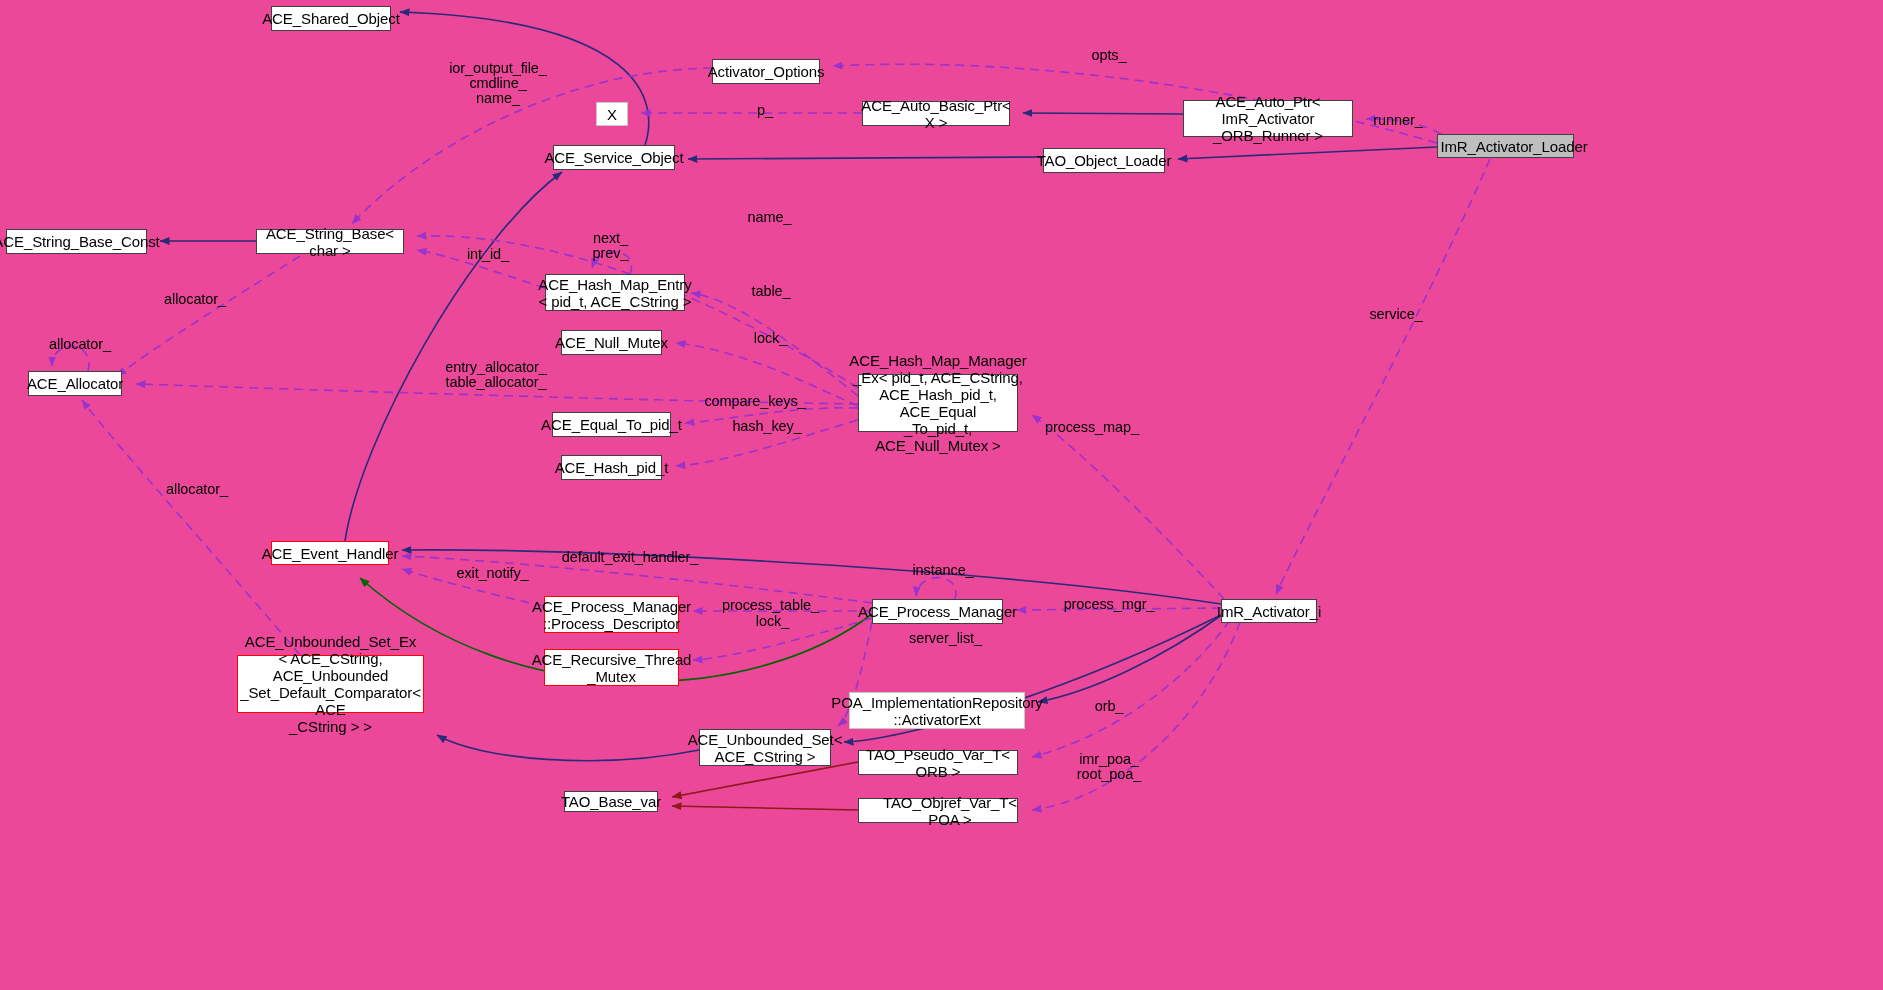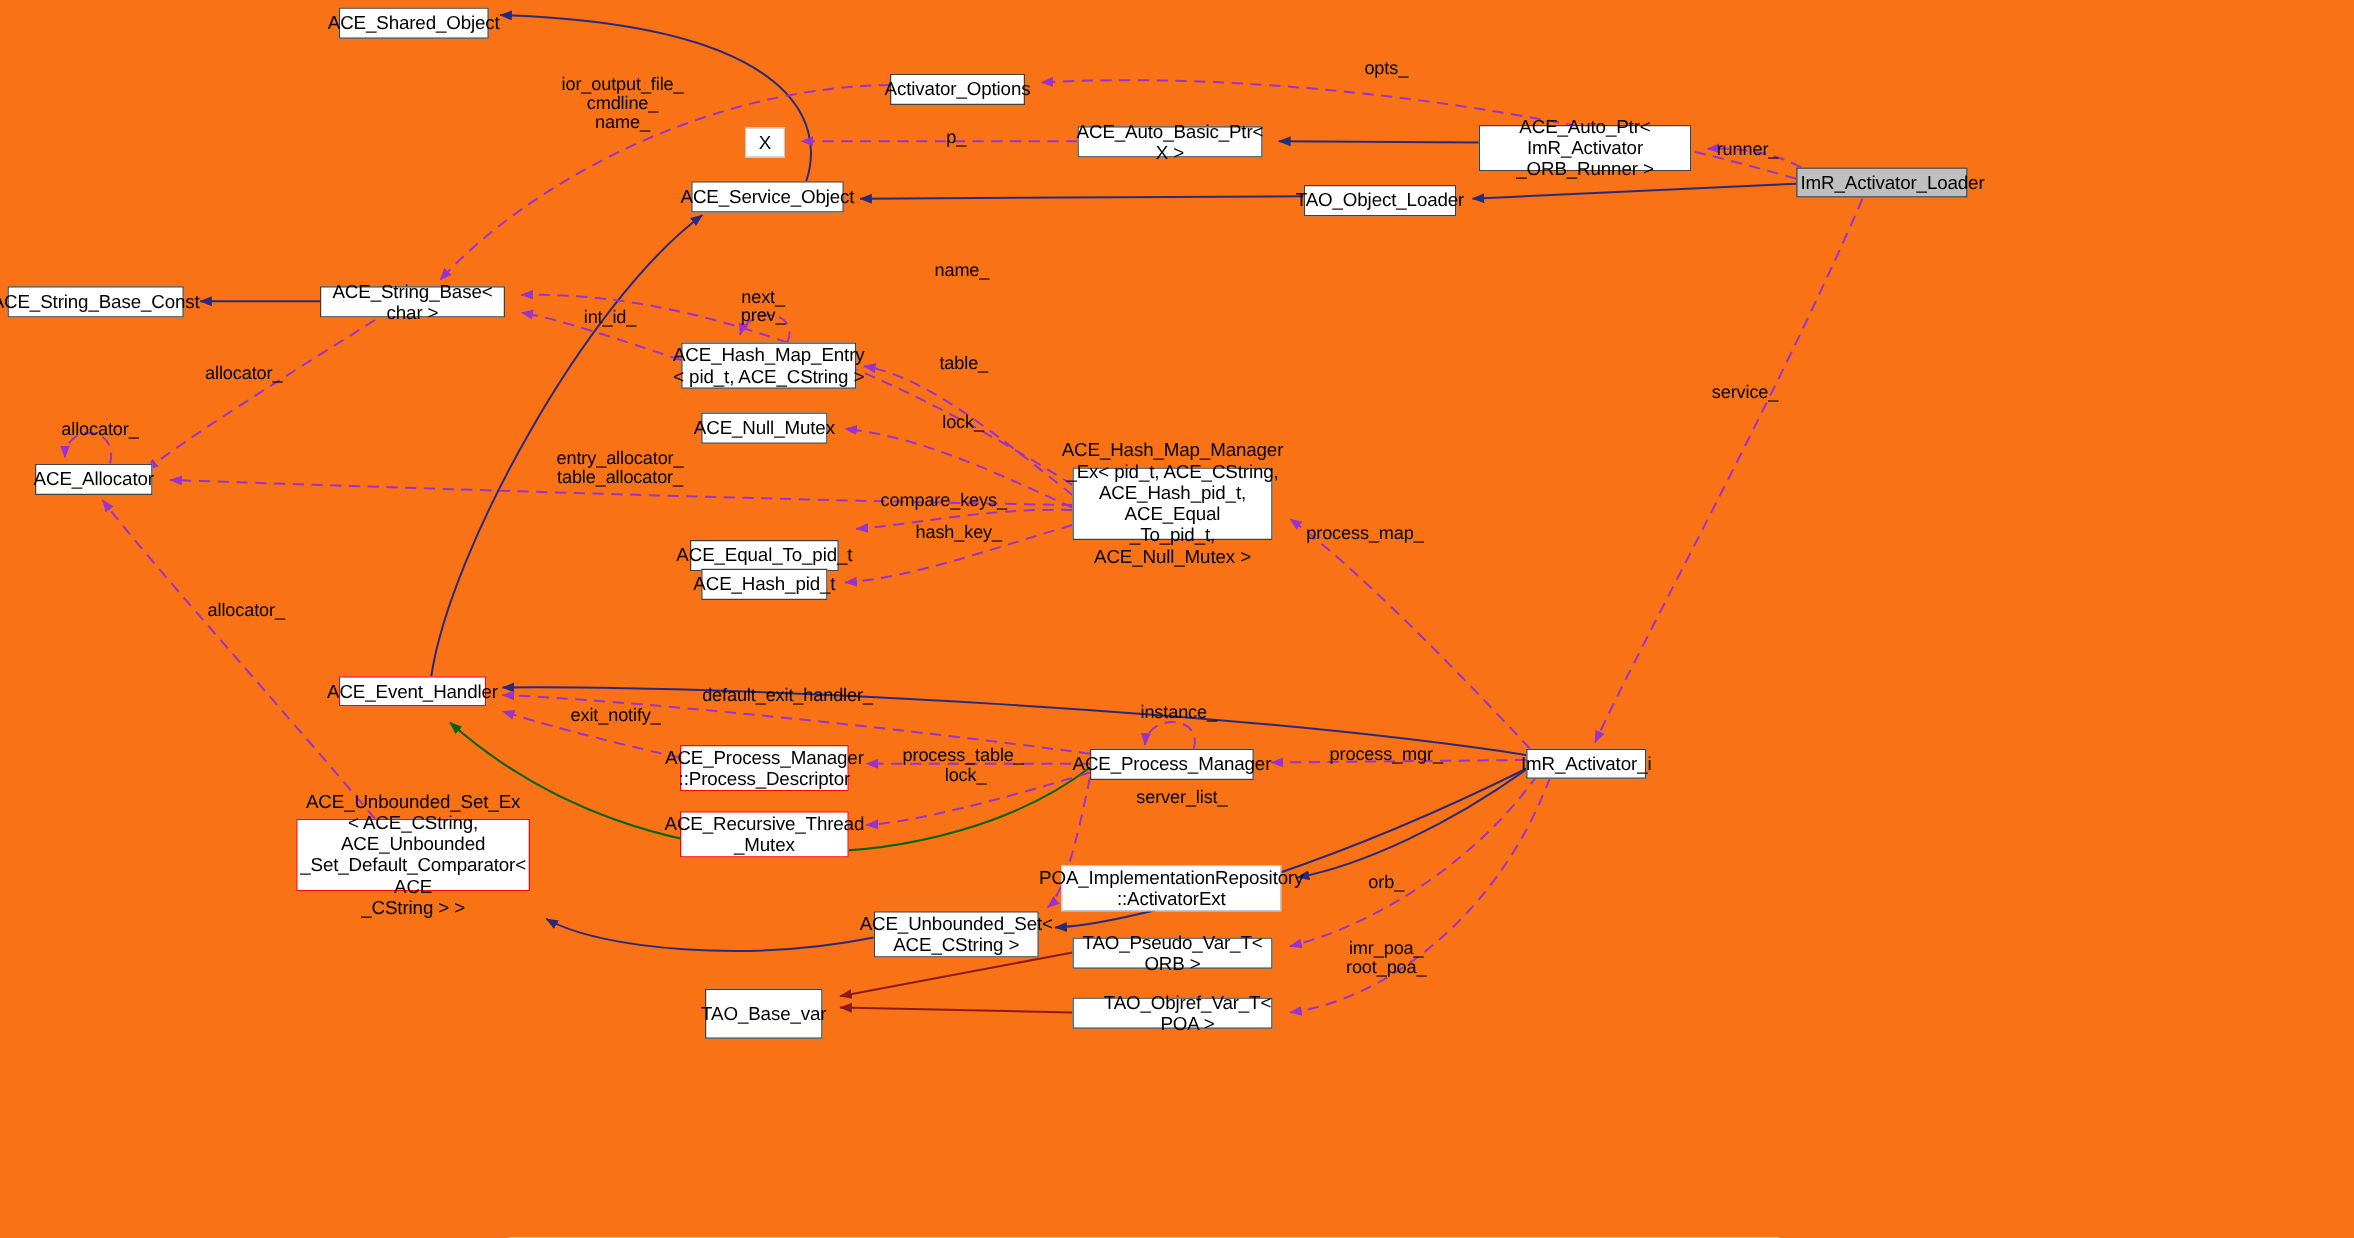--- a/index.html
+++ b/index.html
@@ -7,21 +7,21 @@
     padding: 0;
     background: #ffffff;
   }
   body {
     font-family: "Liberation Sans", sans-serif;
   }
   #canvas {
     position: relative;
     width: 1883px;
     height: 990px;
-    background: #f97316;
+    background: #ec4899;
     overflow: hidden;
   }
   #edges {
     position: absolute;
     left: 0; top: 0;
     width: 1883px;
     height: 990px;
   }
   .node {
     position: absolute;
@@ -142,39 +142,39 @@
       <div class="node" style="left: 6px; top: 229px; width: 141px; height: 25px;">ACE_String_Base_Const</div>
       <div class="node" style="left: 256px; top: 229px; width: 148px; height: 25px;">ACE_String_Base&lt; char &gt;</div>
       <div class="node" style="left: 545px; top: 274px; width: 140px; height: 37px;">ACE_Hash_Map_Entry
 &lt; pid_t, ACE_CString &gt;</div>
       <div class="node" style="left: 561px; top: 330px; width: 101px; height: 25px;">ACE_Null_Mutex</div>
       <div class="node" style="left: 28px; top: 371px; width: 94px; height: 25px;">ACE_Allocator</div>
       <div class="node" style="left: 858px; top: 374px; width: 160px; height: 58px;">ACE_Hash_Map_Manager
 _Ex&lt; pid_t, ACE_CString,
 ACE_Hash_pid_t, ACE_Equal
 _To_pid_t, ACE_Null_Mutex &gt;</div>
-      <div class="node" style="left: 552px; top: 412px; width: 119px; height: 25px; margin-top: 20px;">ACE_Equal_To_pid_t</div>
+      <div class="node" style="left: 552px; top: 412px; width: 119px; height: 25px;">ACE_Equal_To_pid_t</div>
       <div class="node" style="left: 561px; top: 455px; width: 101px; height: 25px;">ACE_Hash_pid_t</div>
       <div class="node red" style="left: 271px; top: 541px; width: 118px; height: 24px;">ACE_Event_Handler</div>
       <div class="node" style="left: 872px; top: 599px; width: 131px; height: 25px;">ACE_Process_Manager</div>
       <div class="node" style="left: 1221px; top: 599px; width: 96px; height: 24px;">ImR_Activator_i</div>
       <div class="node red" style="left: 544px; top: 596px; width: 135px; height: 37px;">ACE_Process_Manager
 ::Process_Descriptor</div>
       <div class="node red" style="left: 544px; top: 649px; width: 135px; height: 37px;">ACE_Recursive_Thread
 _Mutex</div>
       <div class="node red" style="left: 237px; top: 655px; width: 187px; height: 58px;">ACE_Unbounded_Set_Ex
 &lt; ACE_CString, ACE_Unbounded
 _Set_Default_Comparator&lt; ACE
 _CString &gt; &gt;</div>
       <div class="node faint" style="left: 849px; top: 692px; width: 176px; height: 37px;">POA_ImplementationRepository
 ::ActivatorExt</div>
       <div class="node" style="left: 699px; top: 729px; width: 132px; height: 37px;">ACE_Unbounded_Set&lt;
 ACE_CString &gt;</div>
       <div class="node" style="left: 858px; top: 750px; width: 160px; height: 25px;">TAO_Pseudo_Var_T&lt; ORB &gt;</div>
-      <div class="node" style="left: 564px; top: 791px; width: 94px; height: 40px;">TAO_Base_var</div>
+      <div class="node" style="left: 564px; top: 791px; width: 94px; height: 21px;">TAO_Base_var</div>
       <div class="node" style="left: 858px; top: 798px; width: 160px; height: 25px; padding-left: 28px;">TAO_Objref_Var_T&lt; POA &gt;</div>
     </div>
   <div id="labels-layer">
       <div class="elabel" style="left: 443px; top: 61px; width: 110px;">ior_output_file_
 cmdline_
 name_</div>
       <div class="elabel" style="left: 1085px; top: 48px; width: 48px;">opts_</div>
       <div class="elabel" style="left: 750px; top: 103px; width: 30px;">p_</div>
       <div class="elabel" style="left: 1368px; top: 113px; width: 60px;">runner_</div>
       <div class="elabel" style="left: 742px; top: 210px; width: 55px;">name_</div>

